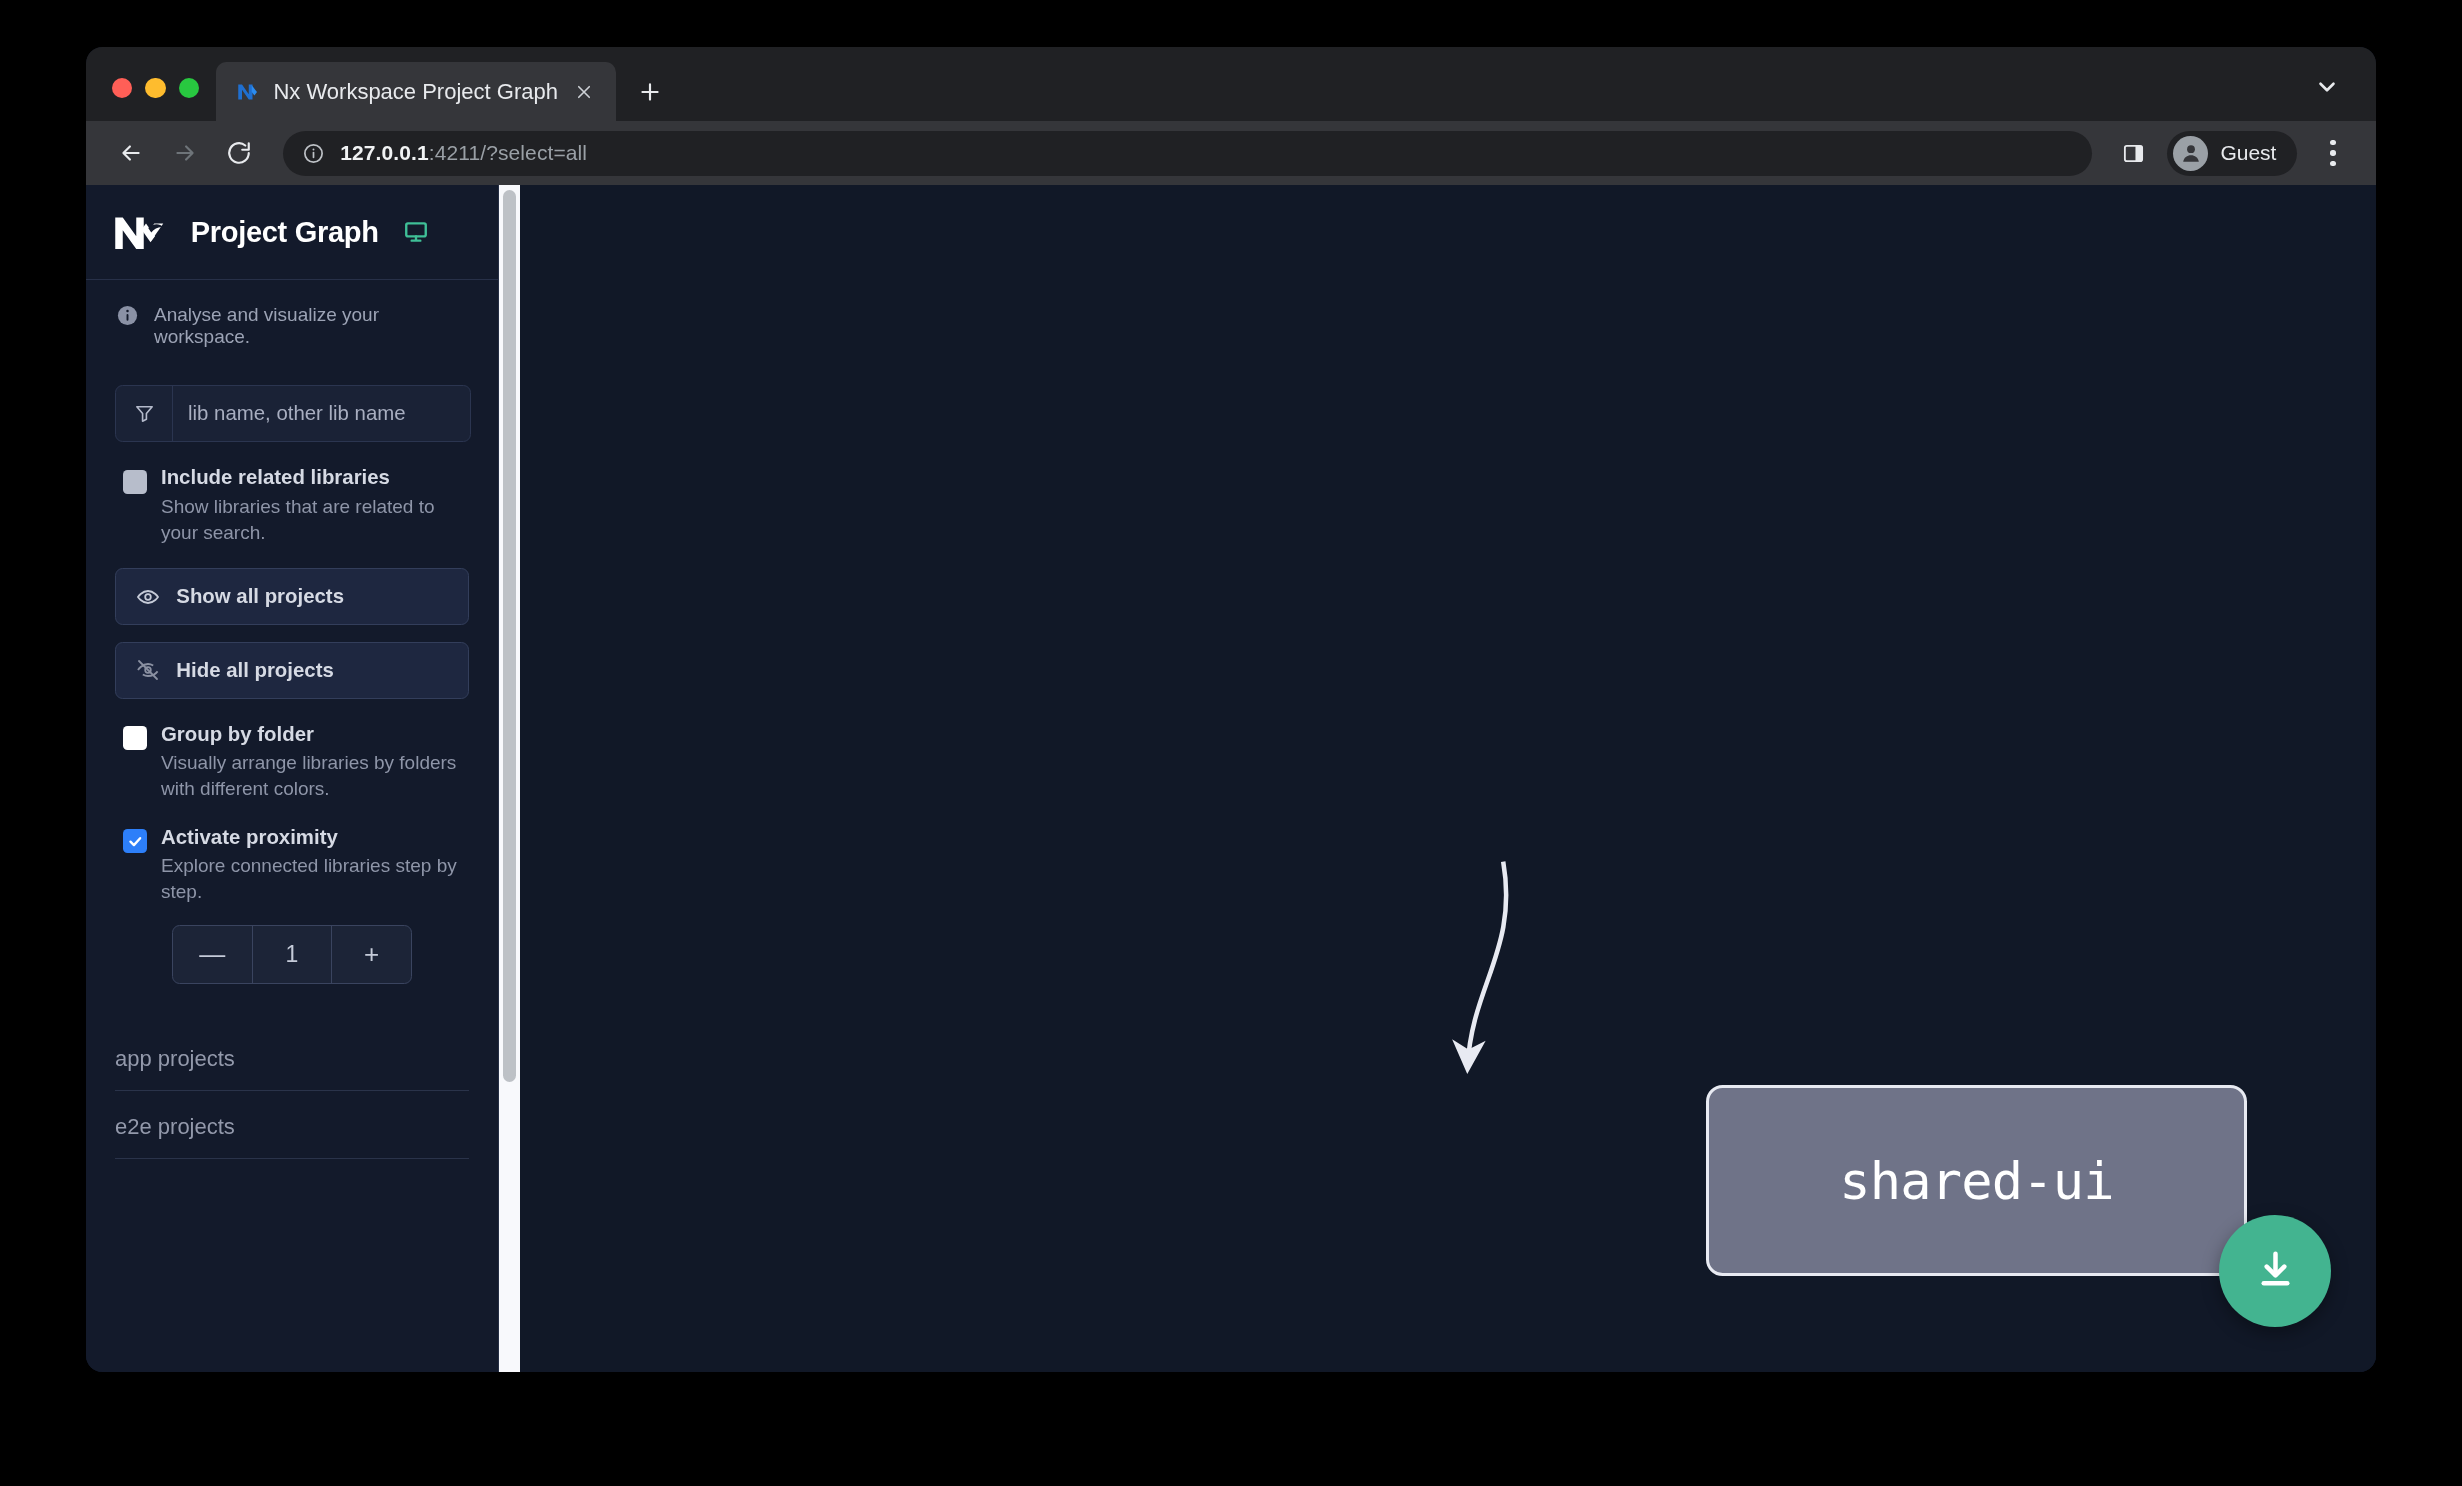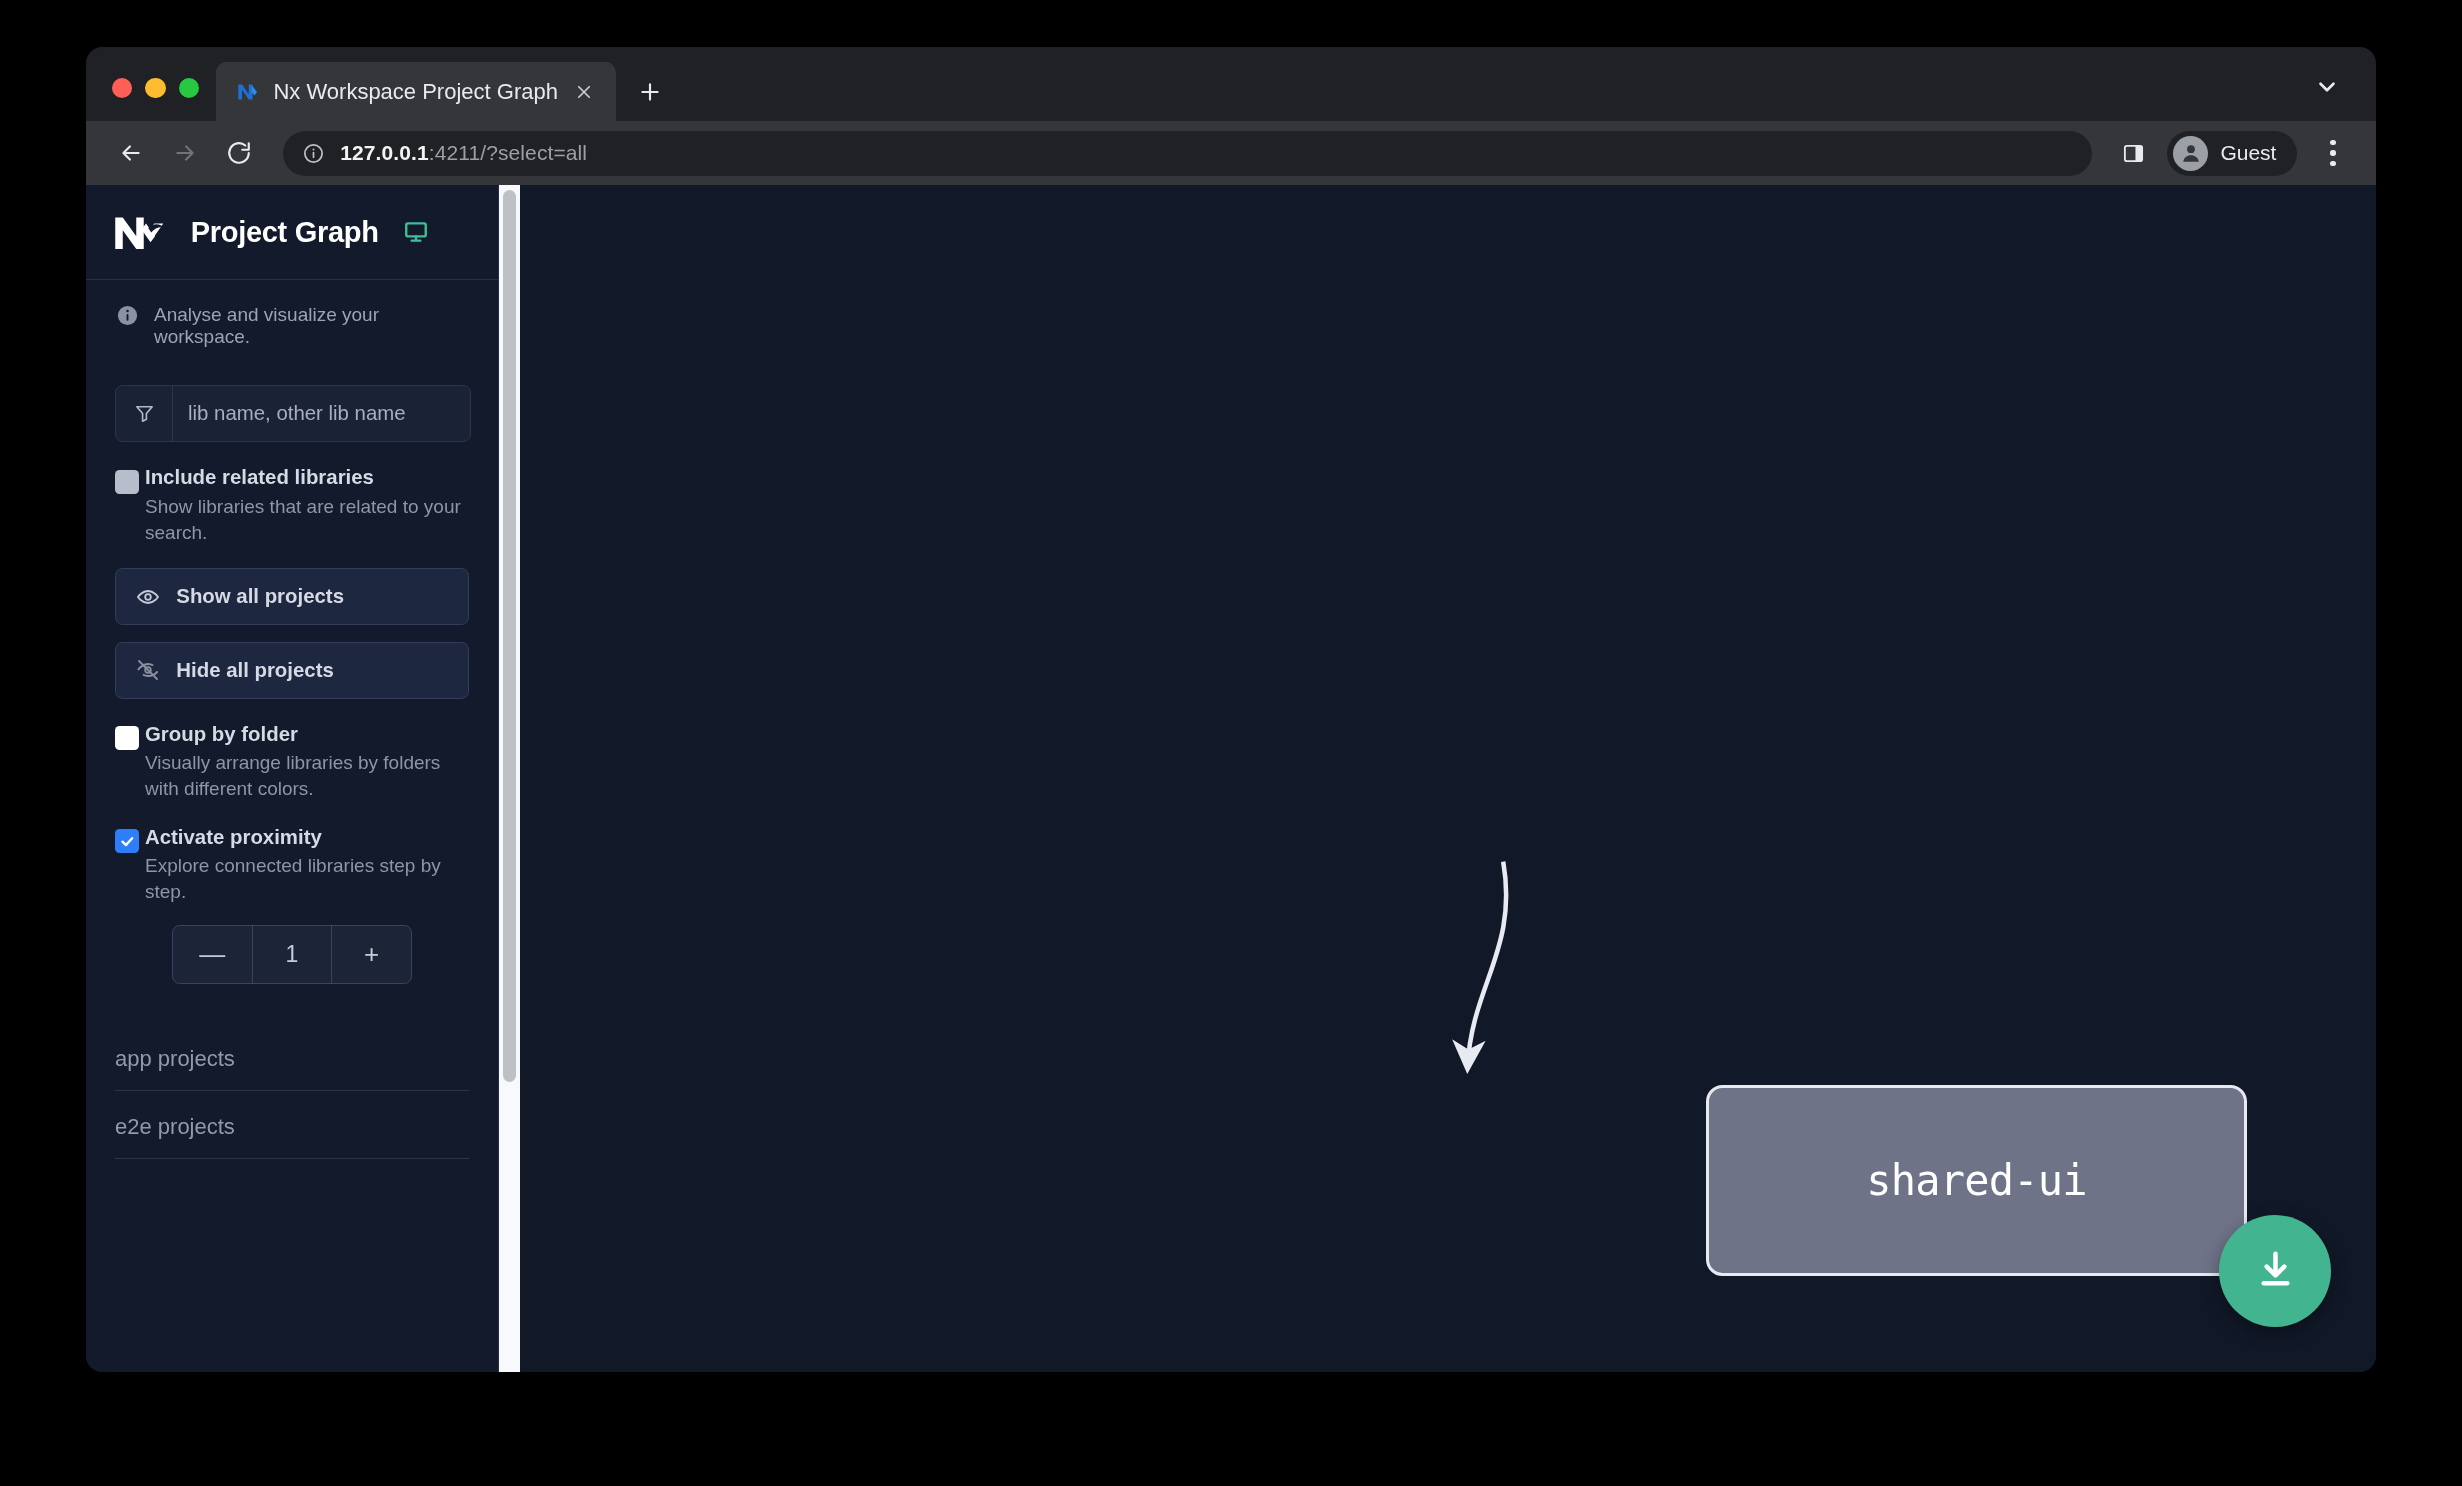--- a/index.html
+++ b/index.html
@@ -203,22 +203,23 @@
     flex: 1; height: 100%;
     background: transparent; border: none; outline: none;
     color: #e6e9f0;
     font-family: "Liberation Sans", sans-serif;
     font-size: 20.4px;
     padding: 0 15px;
   }
   .filter-input::placeholder { color: #a8aec0; }
 
   .check-row {
-    display: flex; align-items: flex-start; gap: 6px;
+    display: flex; align-items: flex-start; gap: 14px;
     padding: 23px 30px 0 29px;
+    margin-left: 8px;
   }
   .cbox {
     width: 24px; height: 24px;
     border-radius: 4.5px;
     margin-top: 4.5px;
     flex: 0 0 auto;
     display: flex; align-items: center; justify-content: center;
   }
   .cbox.muted { background: #b7bdcb; }
   .cbox.empty { background: #ffffff; }
@@ -312,21 +313,21 @@
     letter-spacing: -0.8px;
   }
   #node-my-remix-app {
     left: 1029px; top: 486px;
     width: 749px; height: 191px;
     font-size: 57px;
   }
   #node-shared-ui {
     left: 1186px; top: 900px;
     width: 541px; height: 191px;
-    font-size: 42px;
+    font-size: 52px;
   }
 
   .fab {
     position: absolute;
     right: 45px; bottom: 45px;
     width: 112px; height: 112px;
     border-radius: 50%;
     background: #43b490;
     display: flex; align-items: center; justify-content: center;
     box-shadow: 0 6px 16.6px rgba(0,0,0,0.35);

